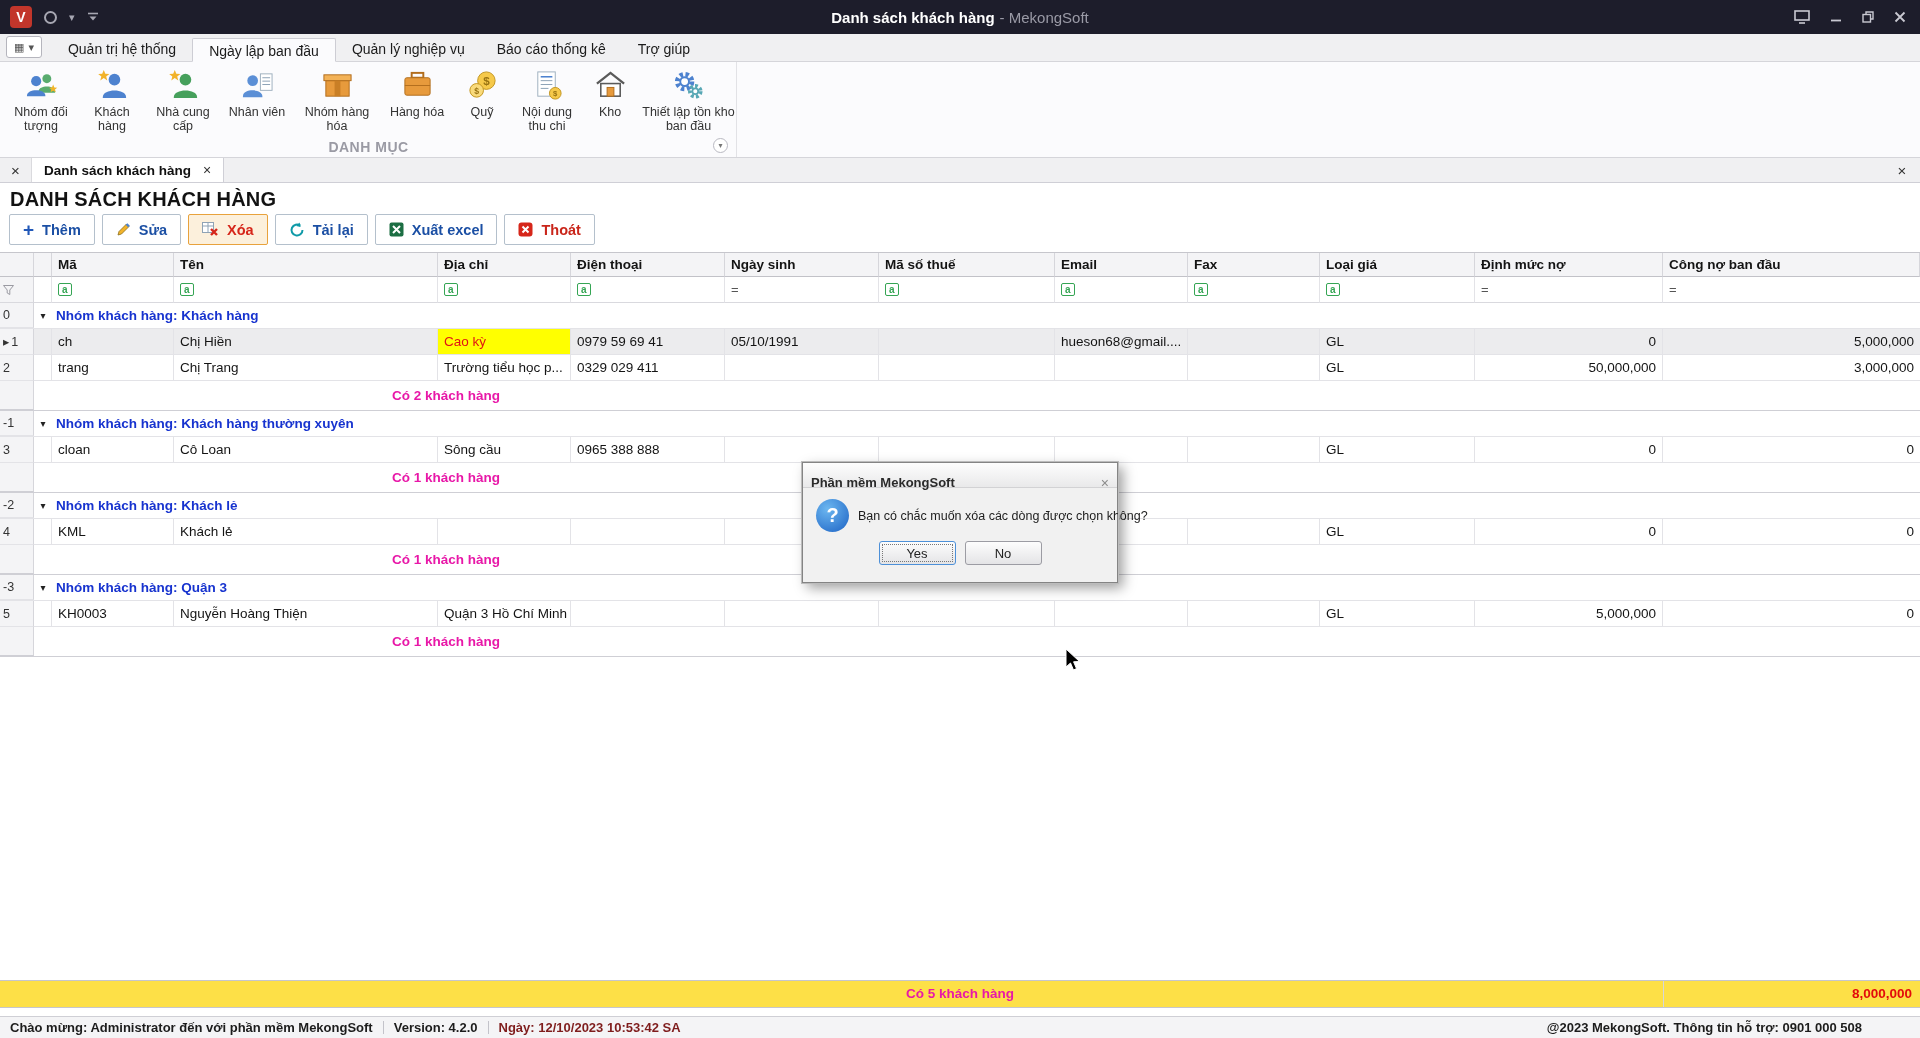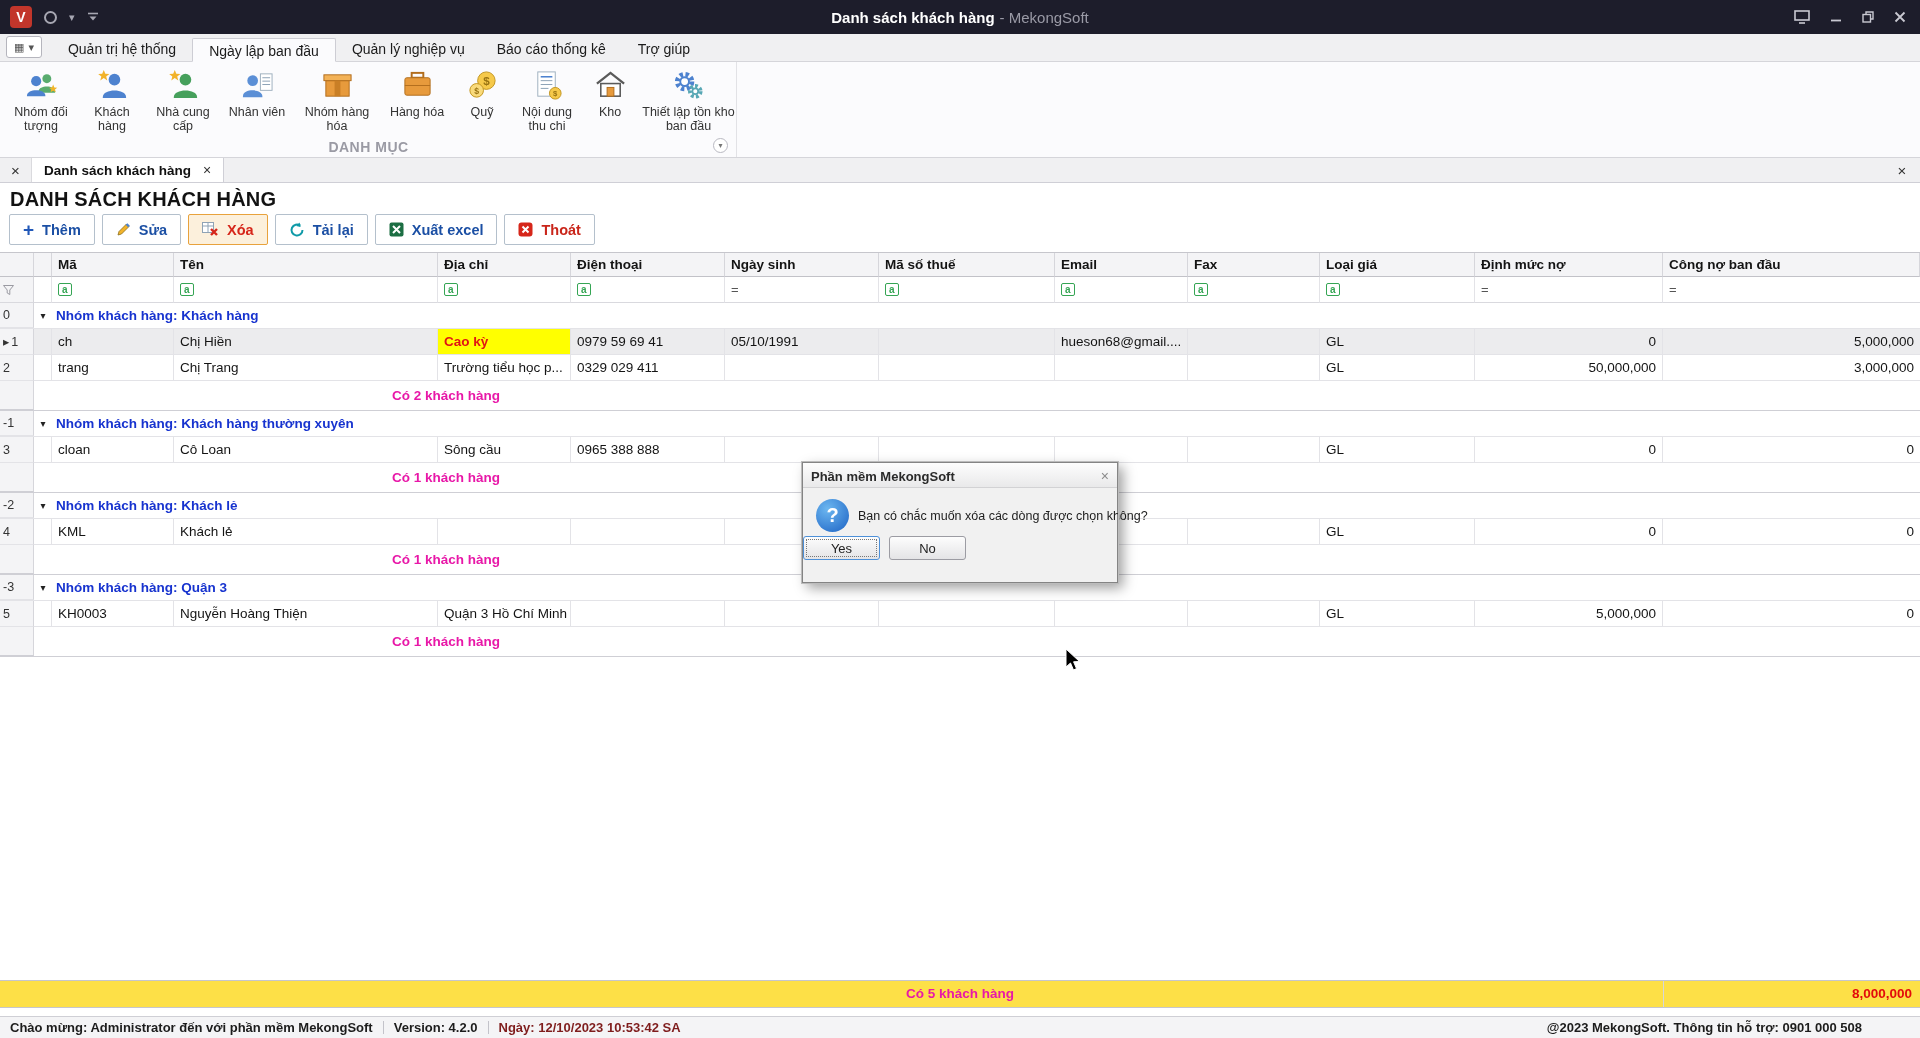--- a/index.html
+++ b/index.html
@@ -73,21 +73,21 @@
   .c-exp{width:18px;padding:0 2px}
   .c-ma{width:122px}.c-ten{width:264px}.c-dc{width:133px}.c-dt{width:154px}.c-ns{width:154px}
   .c-mst{width:176px}.c-em{width:133px}.c-fx{width:132px}.c-lg{width:155px}.c-dmn{width:188px}
   .c-cn{flex:1;border-right:none}
   .r{justify-content:flex-end}
   .header-row .cell{height:24px;background:#f4f4f6;font-weight:bold;
     border-right:1px solid #d6d6db;border-bottom:1px solid #c2c2c8}
   .filter-row .cell{height:26px;border-bottom:1px solid #d9d9de}
   .data-row .cell{height:26px}
   .sel .cell:not(.c-num){background:#ececee}
-  .hl{background:#ffff00 !important;color:#e11414;font-weight:bold}
+  .hl{background:#ffff00 !important;color:#e11414;font-weight:normal}
   .group-row{height:26px;border-bottom:1px solid #e3e3e7;display:flex}
   .group-row .c-exp{border-right:none;border-bottom:none;display:flex;align-items:center;justify-content:center}
   .group-row .c-num{border-bottom:1px solid #e3e3e7}
   .exp-icon{font-size:10px;color:#222}
   .group-label{display:flex;align-items:center;font-weight:bold;color:#1733cf;padding-left:4px;flex:1}
   .summary-row{height:30px;border-bottom:1px solid #cfcfd5;display:flex}
   .summary-row .c-exp{border-right:none;border-bottom:none}
   .summary-row .c-num{border-bottom:1px solid #cfcfd5;height:100%}
   .summary-text{display:flex;align-items:center;font-weight:bold;color:#e818a8;padding-left:340px}
   .spacer{flex:1}
@@ -104,28 +104,28 @@
     border-top:1px solid #cfcfd5;display:flex;align-items:center;font-size:13px;font-weight:bold;
     color:#1c1c1c;padding:0 10px;gap:10px}
   .sep{width:1px;height:13px;background:#c3c3ca}
   .sb-date{color:#7f1d1d}
   .sb-right{margin-left:auto;padding-right:48px}
 
   
   .dialog{position:absolute;left:802px;top:462px;width:316px;height:121px;background:#f1f1f1;
     border:1px solid #848484;outline:1px solid #bcbcbc;box-shadow:5px 5px 12px rgba(0,0,0,.38);z-index:40}
   .dialog-title{height:25px;background:linear-gradient(#fdfdfd,#e9e9ea);border-bottom:1px solid #d2d2d4;
-    display:flex;align-items:flex-end;padding:3px 8px;font-size:13px;font-weight:bold;color:#2a2a2a}
+    display:flex;align-items:flex-start;padding:12px 8px;font-size:13px;font-weight:bold;color:#2a2a2a}
   .dialog-close{margin-left:auto;color:#8b8b8b;font-size:14px;font-weight:normal}
   .dialog-body{display:flex;align-items:center;gap:9px;padding:11px 6px 4px 13px}
   .q-icon{width:33px;height:33px;border-radius:50%;flex:none;color:#fff;font-weight:bold;font-size:20px;
     display:flex;align-items:center;justify-content:center;
     background:radial-gradient(circle at 35% 30%,#6cb7f0,#1c62c4)}
   .dialog-msg{font-size:12.5px;color:#1c1c1c;white-space:nowrap}
-  .dialog-buttons{display:flex;gap:9px;}
+  .dialog-buttons{display:flex;justify-content:center;gap:9px;margin-top:5px}
   .dbtn{width:77px;height:24px;background:linear-gradient(#fdfdfd,#e4e4e6);border:1px solid #9c9ca3;
     border-radius:3px;font-size:13px;display:flex;align-items:center;justify-content:center;color:#222}
   .dbtn.default{border-color:#4d90d8;outline:1px dotted #777;outline-offset:-4px}
 
   .cursor{position:absolute;left:1064px;top:648px;z-index:99}
 </style>
 </head>
 <body>
 
 <div class="window">

